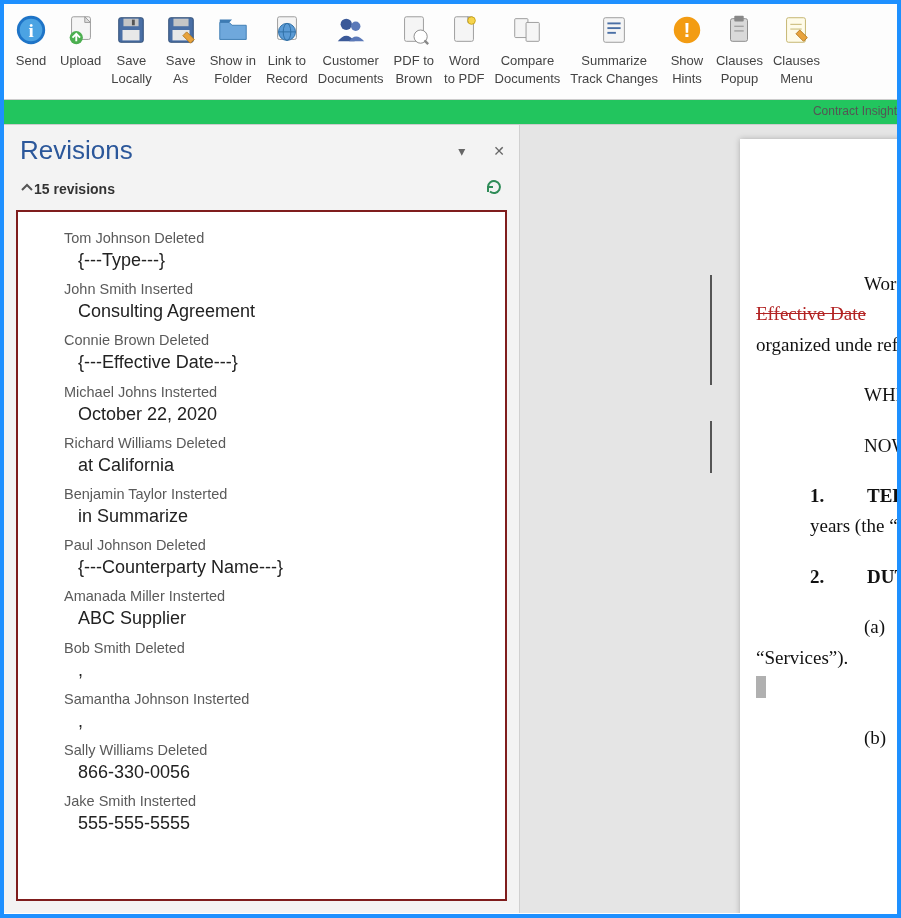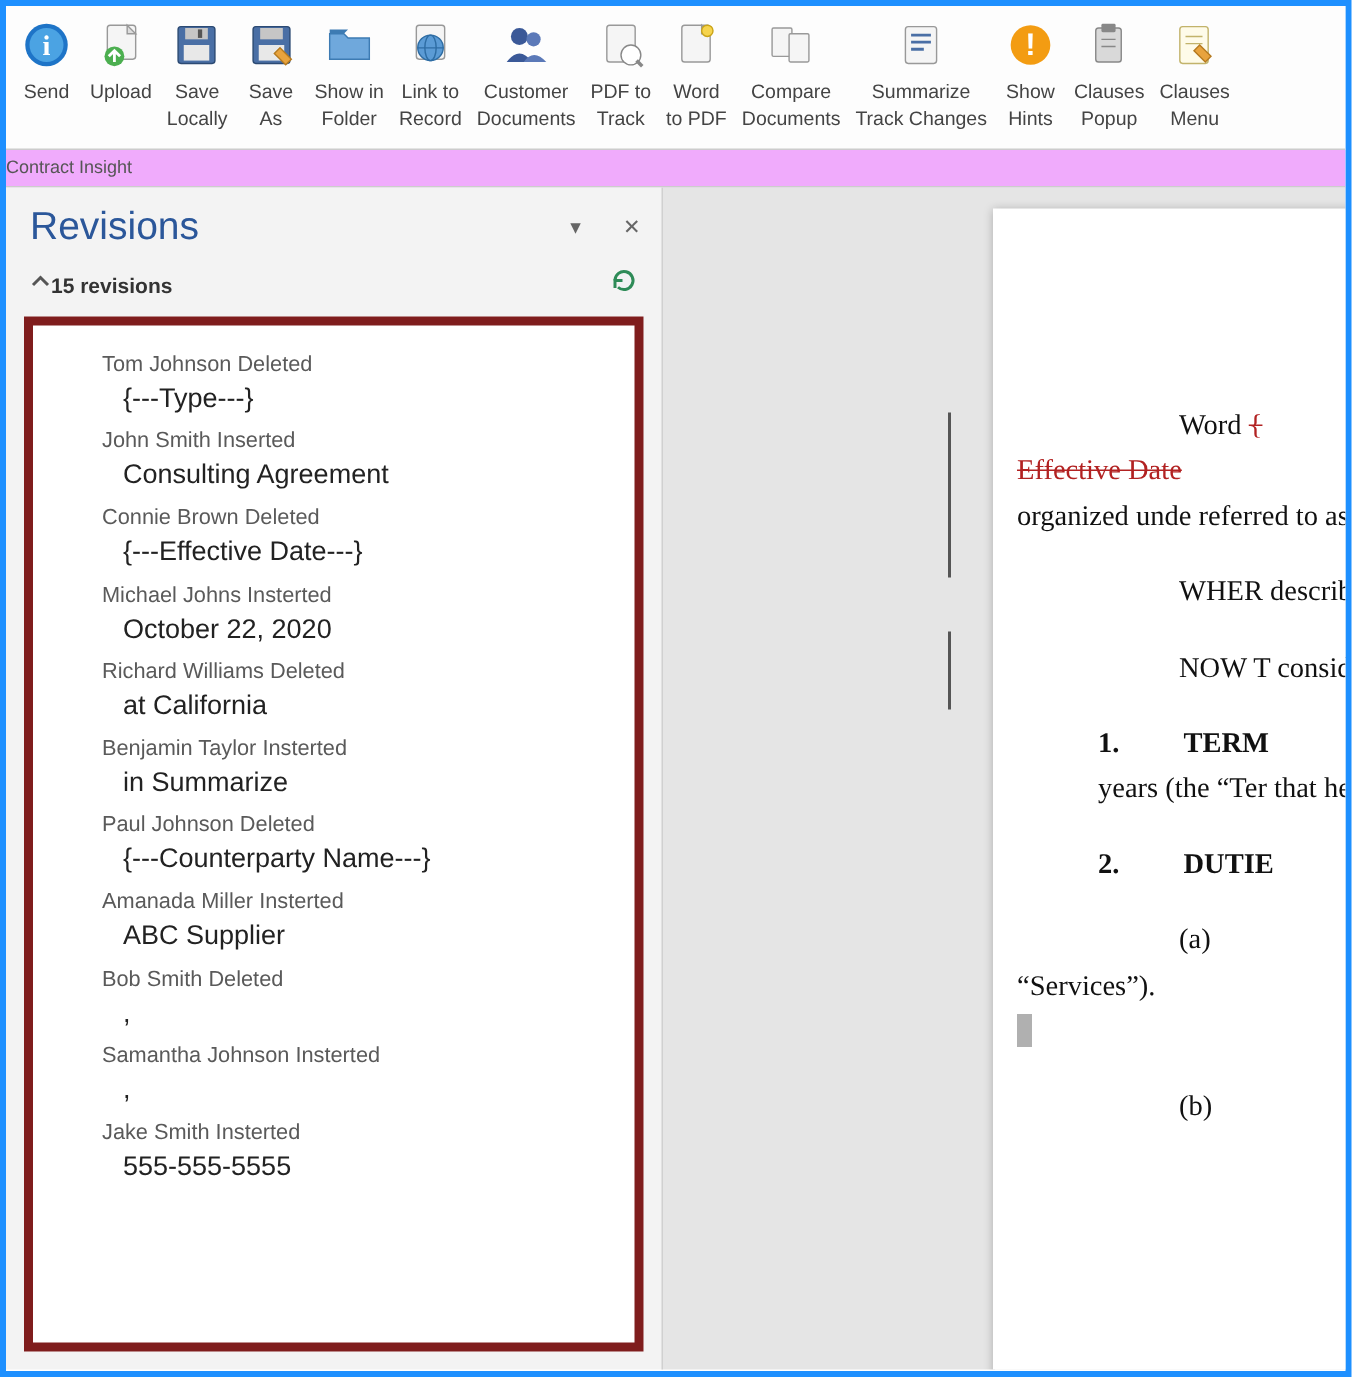--- a/index.html
+++ b/index.html
@@ -39,36 +39,36 @@
   .ribbon-btn .icon {
     width: 36px;
     height: 36px;
     display: flex;
     align-items: center;
     justify-content: center;
     margin-bottom: 4px;
   }
   .ribbon-btn .icon svg { width: 34px; height: 34px; }
   .ribbon-group-label {
-    text-align: left;
+    text-align: right;
     font-size: 12px;
     color: #555;
     padding: 4px 0 6px 0;
     border-bottom: 1px solid #ccc;
-    background: #f0abfc;
+    background: #22c55e;
   }
 
   .main-row {
     display: flex;
     height: calc(100% - 96px - 26px);
   }
 
   
   .revisions-pane {
-    width: 438px;
+    width: 516px;
     border-right: 1px solid #d0d0d0;
     display: flex;
     flex-direction: column;
     background: #f3f3f3;
   }
   .rev-header {
     display: flex;
     align-items: center;
     justify-content: space-between;
     padding: 10px 14px 6px 16px;
@@ -101,21 +101,21 @@
   }
   .rev-subheader .chev {
     color: #555;
     cursor: pointer;
   }
   .refresh-icon { color: #2e8b57; cursor: pointer; }
 
   .rev-list-wrap {
     margin: 0 12px 12px 12px;
     background: #fff;
-    border: 6px solid #7f1d1d;
+    border: 2px solid #7f1d1d;
     overflow-y: auto;
     flex: 1;
     padding: 18px 8px 10px 8px;
   }
   .rev-item { margin: 0 0 8px 0; padding: 0 6px; }
   .rev-meta {
     font-size: 14.5px;
     color: #5a5a5a;
     padding-left: 32px;
     margin-bottom: 2px;
@@ -265,21 +265,21 @@
 
   <div class="ribbon-btn">
     <span class="icon">
       <svg viewBox="0 0 36 36">
           <rect x="8" y="4" width="20" height="26" rx="2" fill="#f5f5f5" stroke="#999"></rect>
           <circle cx="25" cy="25" r="7" fill="#fff" stroke="#888"></circle>
           <line x1="29" y1="29" x2="33" y2="33" stroke="#888" stroke-width="2.5"></line>
         </svg>
     </span>
     <span style="white-space:pre-line">PDF to
-Track</span>
+Brown</span>
   </div>
 
   <div class="ribbon-btn">
     <span class="icon">
       <svg viewBox="0 0 36 36">
           <rect x="8" y="4" width="20" height="26" rx="2" fill="#f5f5f5" stroke="#999"></rect>
           <path d="M22 4 L28 10 L22 10 Z" fill="#ddd" stroke="#999"></path>
           <circle cx="26" cy="8" r="4" fill="#f6d44d" stroke="#caa418"></circle>
         </svg>
     </span>
@@ -412,20 +412,24 @@
         <div class="rev-meta">Amanada Miller Insterted</div>
         <div class="rev-content">ABC Supplier</div>
       </div>
       <div class="rev-item">
         <div class="rev-meta">Bob Smith Deleted</div>
         <div class="rev-content">,</div>
       </div>
       <div class="rev-item">
         <div class="rev-meta">Samantha Johnson Insterted</div>
         <div class="rev-content">,</div>
+      </div>
+      <div class="rev-item">
+        <div class="rev-meta">Sally Williams Deleted</div>
+        <div class="rev-content">866-330-0056</div>
       </div>
       <div class="rev-item">
         <div class="rev-meta">Jake Smith Insterted</div>
         <div class="rev-content">555-555-5555</div>
       </div>
     </div>
   </div>
 
   <div class="doc-area">
     <div class="change-bar cb1"></div>

